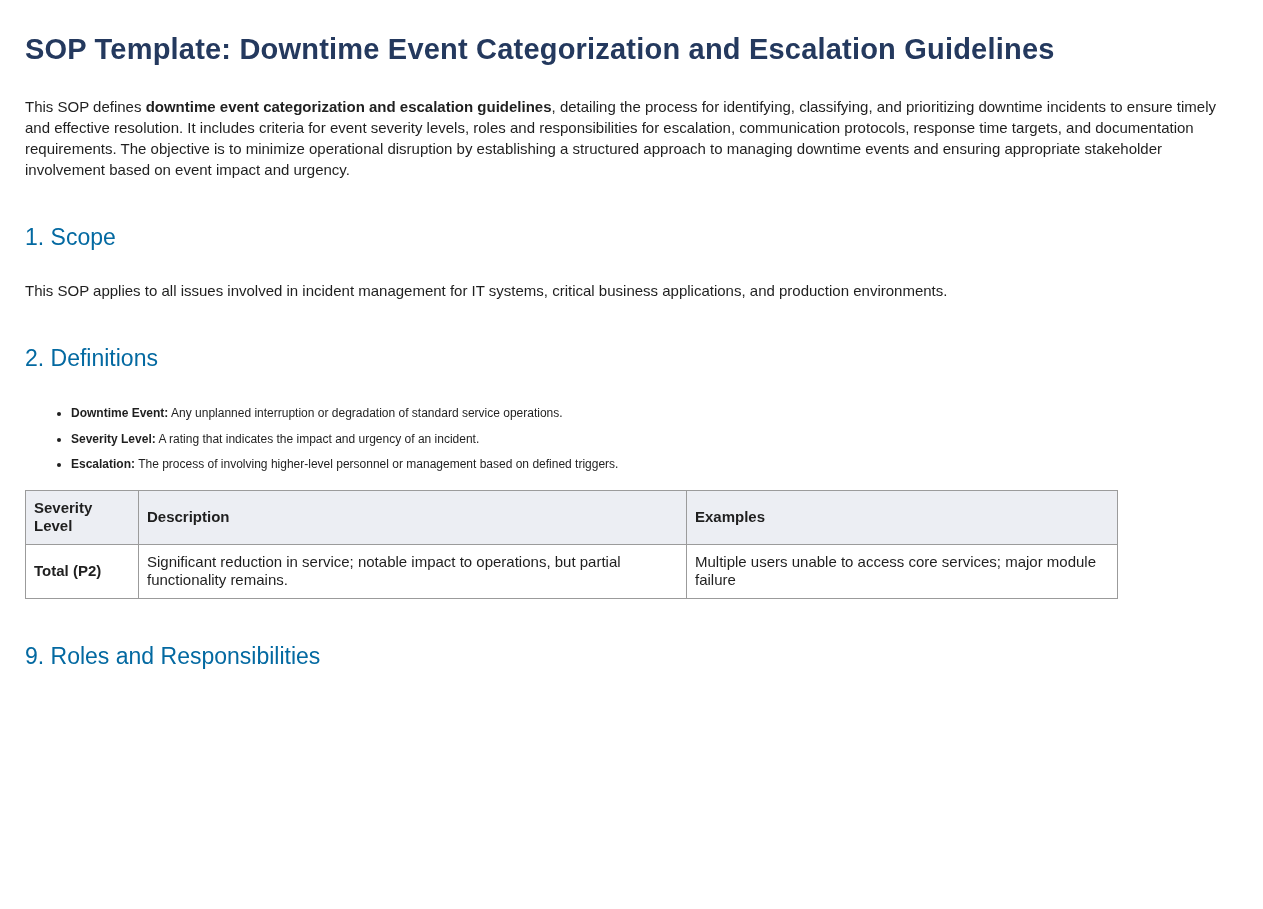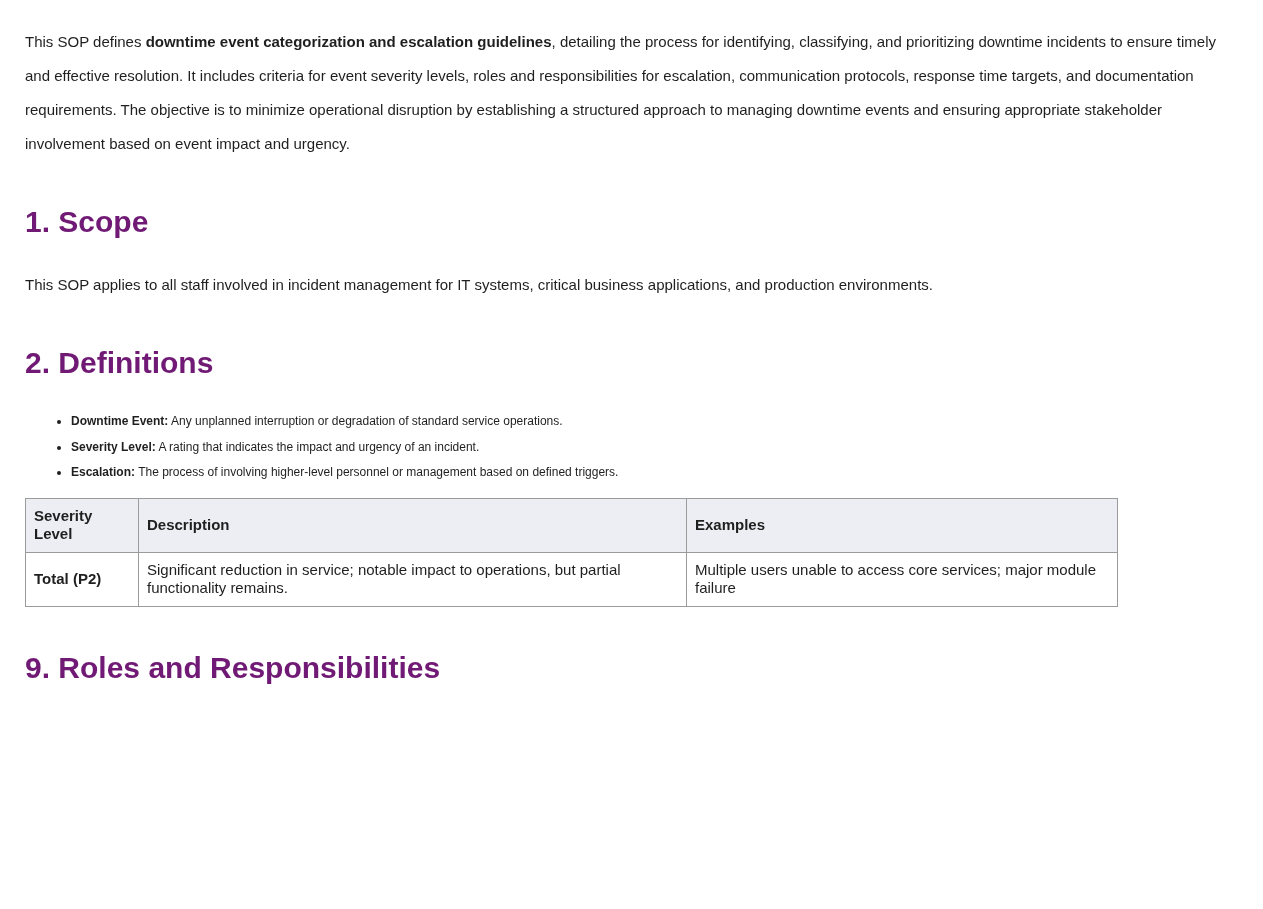--- a/index.html
+++ b/index.html
@@ -20,28 +20,28 @@
     overflow: hidden;
   }
   h1.doc-title {
     font-size: 29px;
     font-weight: bold;
     color: #24395e;
     margin: 8px 0 30px 0;
     letter-spacing: 0.2px;
   }
   h2.section-heading {
-    font-size: 30px;
-    font-weight: bold;
-    color: #701a75;
+    font-size: 23px;
+    font-weight: normal;
+    color: #0369a1;
     margin: 44px 0 29px 0;
   }
   p.body-text {
     font-size: 15px;
-    line-height: 34px;
+    line-height: 21px;
     margin: 0;
   }
   .bold { font-weight: bold; }
   ul.def-list {
     margin: 0;
     padding-left: 46px;
     font-size: 12px;
     line-height: 25.5px;
   }
   ul.def-list li { margin: 0; }
@@ -70,25 +70,26 @@
   col.col-examples { width: 431px; }
   .row-tall td { height: 53px; }
   .row-short td { height: 35px; }
   tr.header-row th { height: 52px; }
 </style>
 </head>
 <body>
 
 <div class="doc">
 
+  <h1 class="doc-title">SOP Template: Downtime Event Categorization and Escalation Guidelines</h1>
 
   <p class="body-text"><span>This SOP defines </span><span class="bold">downtime event categorization and escalation guidelines</span><span>, detailing the process for identifying, classifying, and prioritizing downtime incidents to ensure timely and effective resolution. It includes criteria for event severity levels, roles and responsibilities for escalation, communication protocols, response time targets, and documentation requirements. The objective is to minimize operational disruption by establishing a structured approach to managing downtime events and ensuring appropriate stakeholder involvement based on event impact and urgency.</span></p>
 
   <h2 class="section-heading">1. Scope</h2>
-  <p class="body-text">This SOP applies to all staff involved in incident management for IT systems, critical business applications, and production environments.</p>
+  <p class="body-text">This SOP applies to all issues involved in incident management for IT systems, critical business applications, and production environments.</p>
 
   <h2 class="section-heading">2. Definitions</h2>
   <ul class="def-list">
     <li><span class="bold">Downtime Event:</span><span> Any unplanned interruption or degradation of standard service operations.</span></li>
     <li><span class="bold">Severity Level:</span><span> A rating that indicates the impact and urgency of an incident.</span></li>
     <li><span class="bold">Escalation:</span><span> The process of involving higher-level personnel or management based on defined triggers.</span></li>
   </ul>
 
 
   <table class="severity-table">

